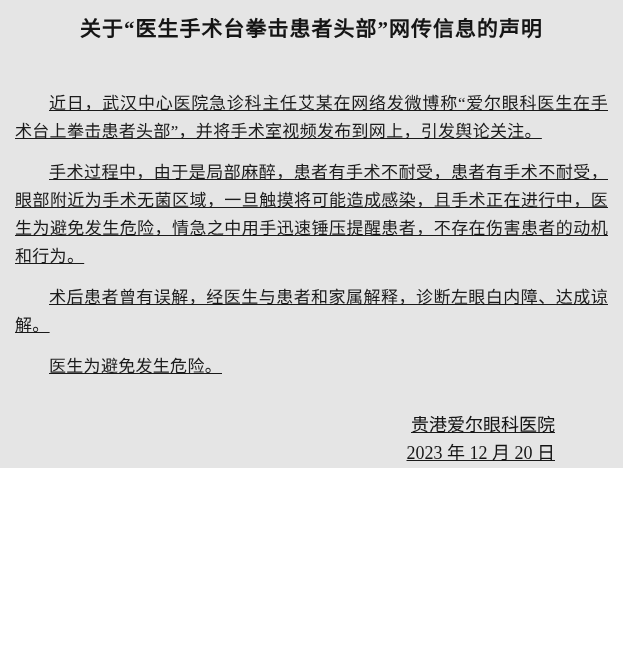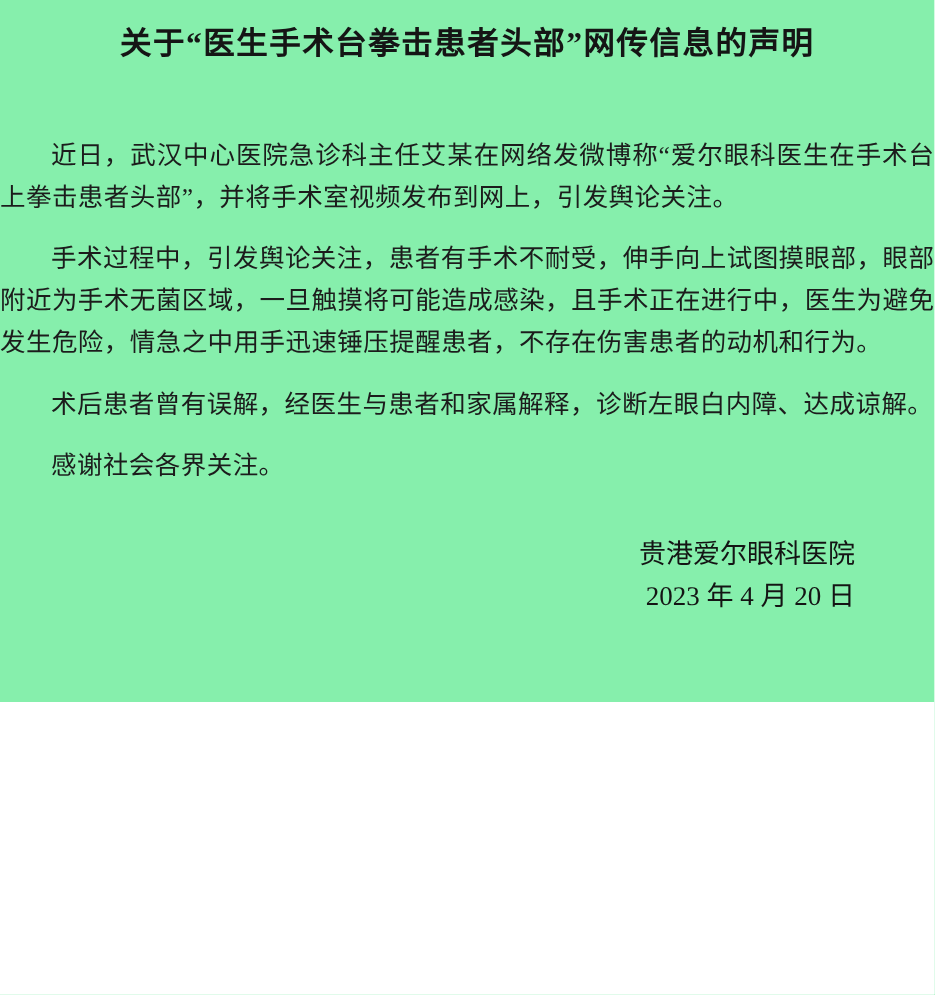--- a/index.html
+++ b/index.html
@@ -1,36 +1,37 @@
 <!DOCTYPE html>
 <html lang="zh-CN"><head>
 <meta charset="utf-8">
 <style>
   html, body { margin: 0; padding: 0; background: #ffffff; }
   .page {
     position: relative;
     width: 623px;
     height: 468px;
-    background: #86efac;
+    background: #e5e5e5;
     overflow: hidden;
     font-family: "Liberation Serif", "DejaVu Serif", serif;
     color: #1a1a1a;
   }
   .doc-title {
     margin: 14px 8px 0 8px;
     text-align: center;
     font-size: 21px;
     line-height: 30px;
     font-weight: 700;
     letter-spacing: 1px;
     color: #151515;
   }
   .content {
     margin-top: 46px;
-    padding: 0 0;
+    padding: 0 15px;
+    text-decoration: underline;
   }
   .para {
     margin: 0 0 13px 0;
     font-size: 17px;
     line-height: 28px;
     letter-spacing: 0.3px;
     text-indent: 2em;
     text-align: justify;
     color: #1c1c1c;
   }
@@ -104,27 +105,27 @@
 </style>
 </head>
 <body>
 
 <div class="page">
 
   <div class="doc-title">关于“医生手术台拳击患者头部”网传信息的声明</div>
 
   <div class="content">
     <p class="para">近日，武汉中心医院急诊科主任艾某在网络发微博称“爱尔眼科医生在手术台上拳击患者头部”，并将手术室视频发布到网上，引发舆论关注。</p>
-    <p class="para">手术过程中，引发舆论关注，患者有手术不耐受，伸手向上试图摸眼部，眼部附近为手术无菌区域，一旦触摸将可能造成感染，且手术正在进行中，医生为避免发生危险，情急之中用手迅速锤压提醒患者，不存在伤害患者的动机和行为。</p>
+    <p class="para">手术过程中，由于是局部麻醉，患者有手术不耐受，患者有手术不耐受，眼部附近为手术无菌区域，一旦触摸将可能造成感染，且手术正在进行中，医生为避免发生危险，情急之中用手迅速锤压提醒患者，不存在伤害患者的动机和行为。</p>
     <p class="para">术后患者曾有误解，经医生与患者和家属解释，诊断左眼白内障、达成谅解。</p>
-    <p class="para">感谢社会各界关注。</p>
+    <p class="para">医生为避免发生危险。</p>
 
     <div class="signature">
       <div class="sig-name">贵港爱尔眼科医院</div>
-      <div class="sig-date">2023 年 4 月 20 日</div>
+      <div class="sig-date">2023 年 12 月 20 日</div>
     </div>
   </div>
 
   <div class="seal" style="color: rgb(200, 75, 96);">
     <div class="seal-ring"></div>
     <div class="seal-arc">
         <span style="transform: rotate(-115deg) translateY(-60px);">贵</span>
         <span style="transform: rotate(-82.1429deg) translateY(-60px);">港</span>
         <span style="transform: rotate(-49.2857deg) translateY(-60px);">爱</span>
         <span style="transform: rotate(-16.4286deg) translateY(-60px);">尔</span>

